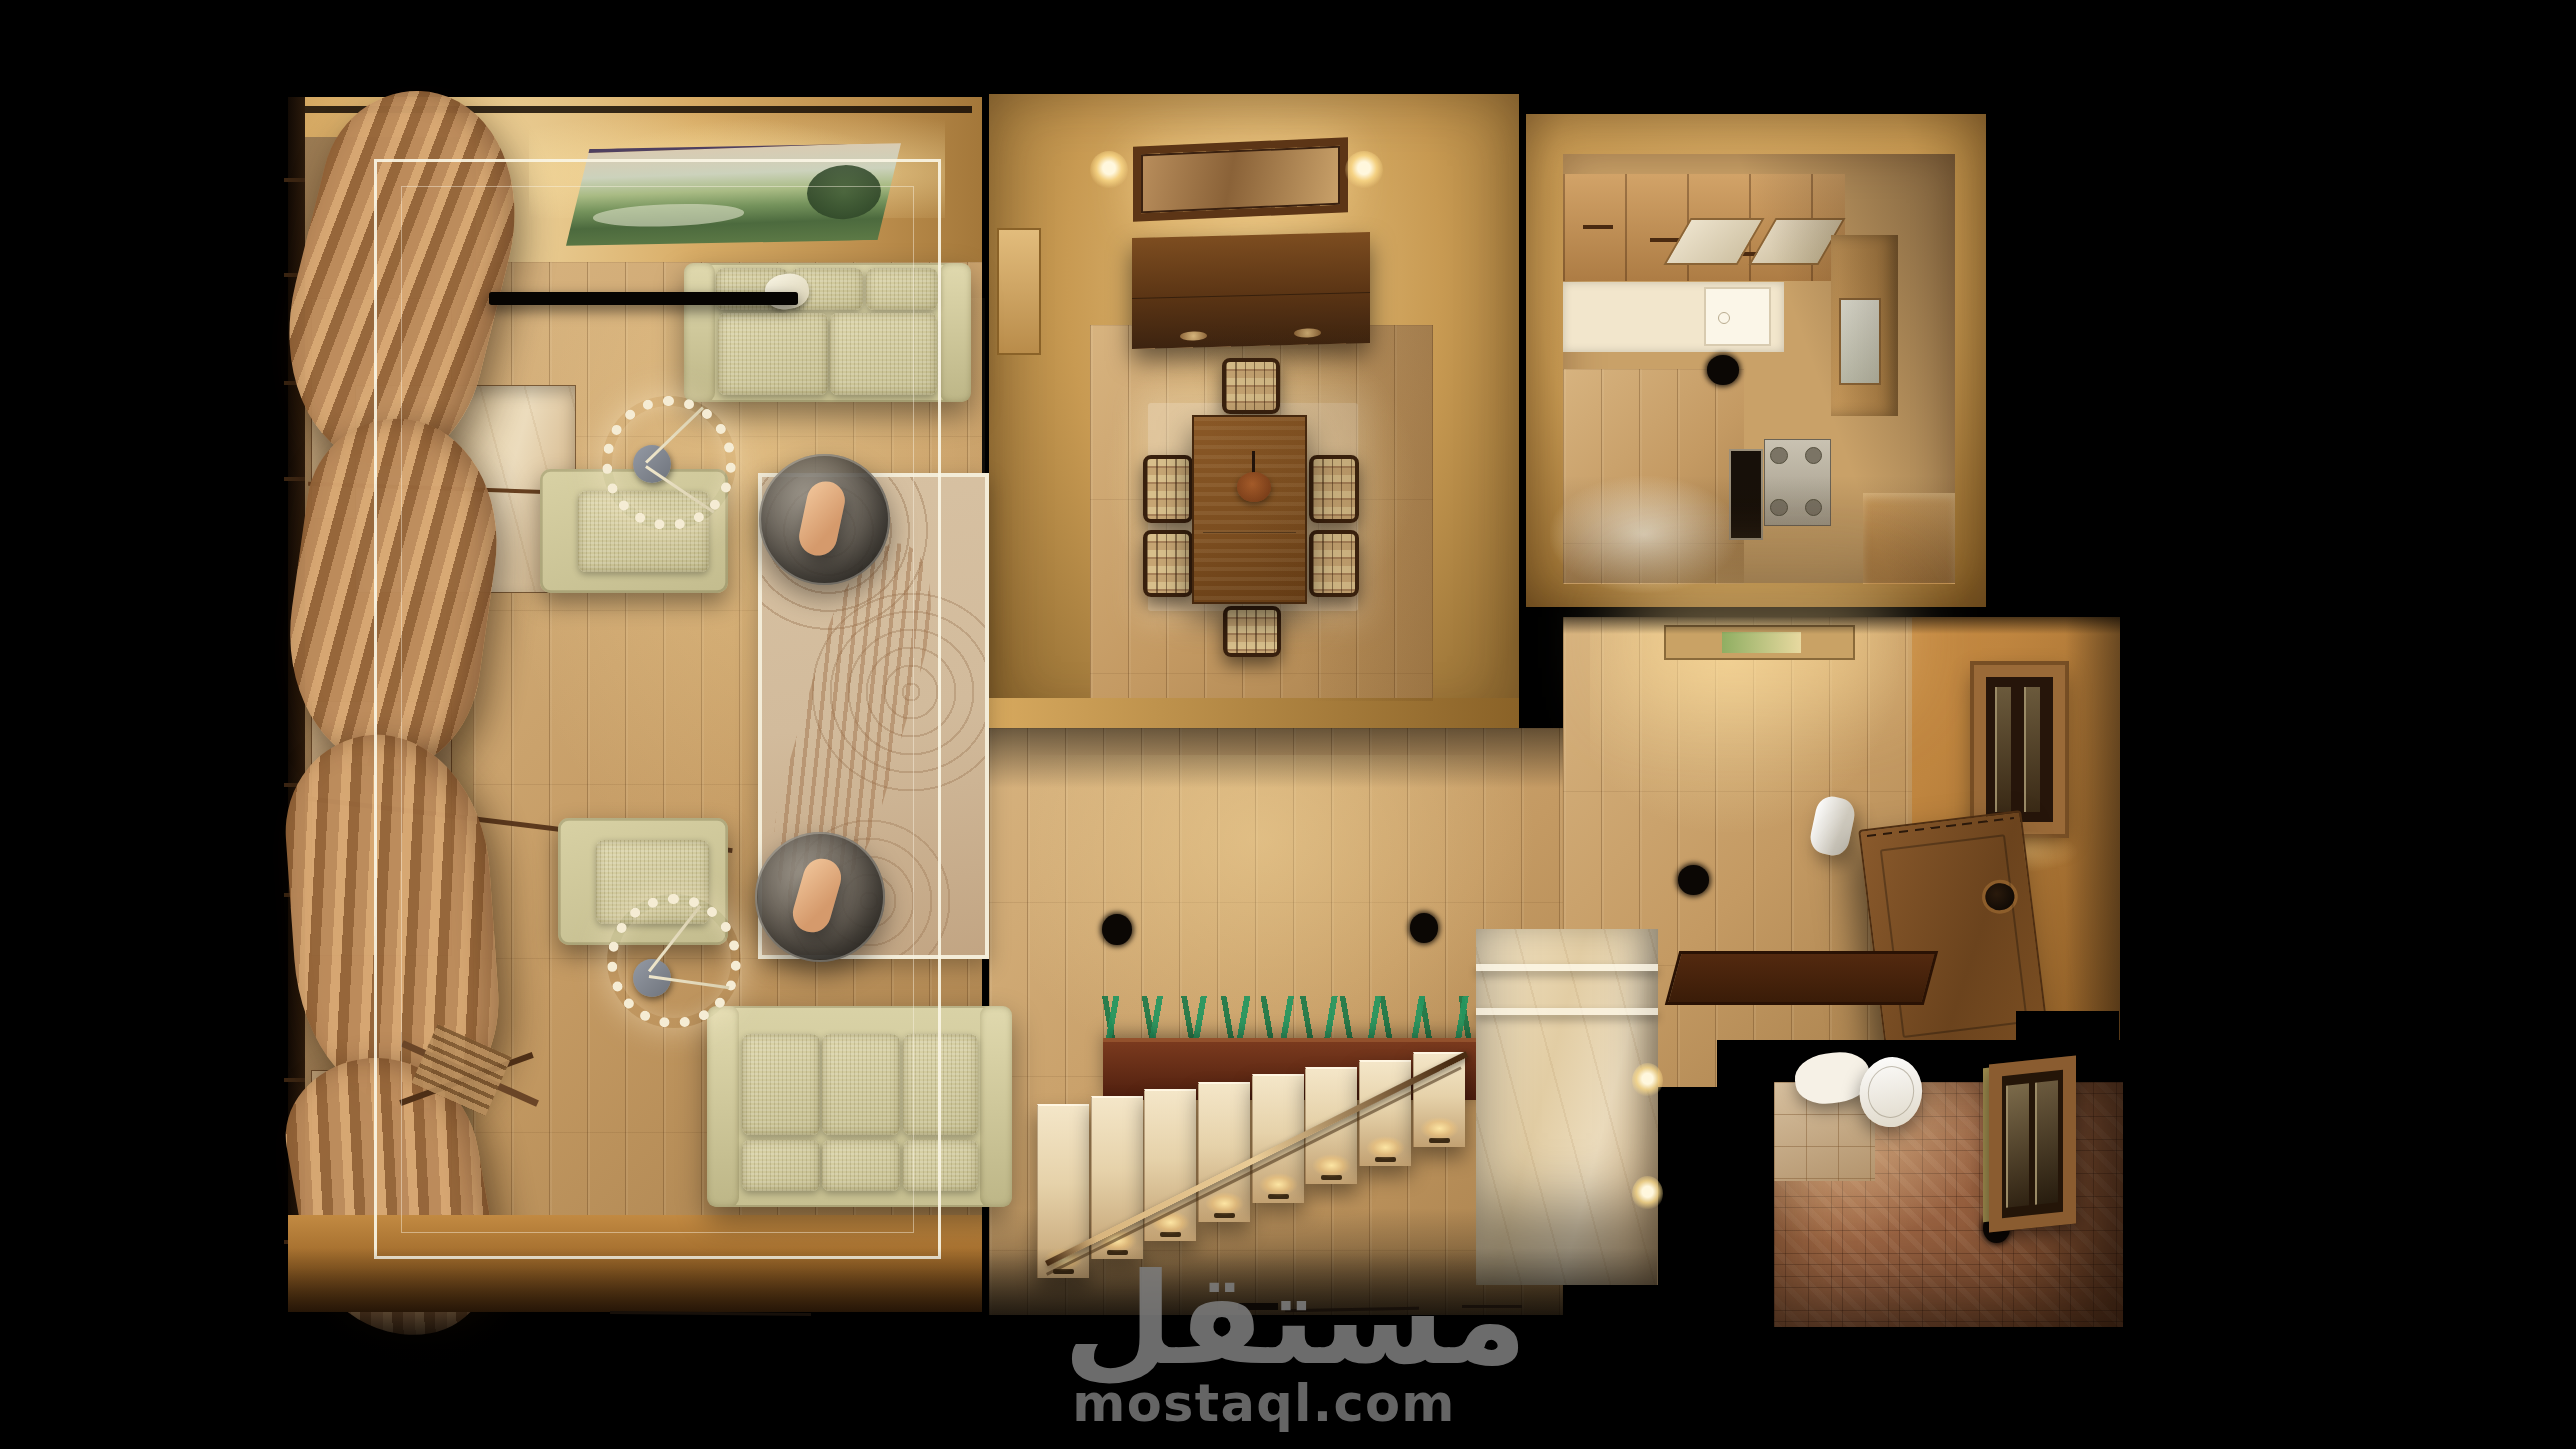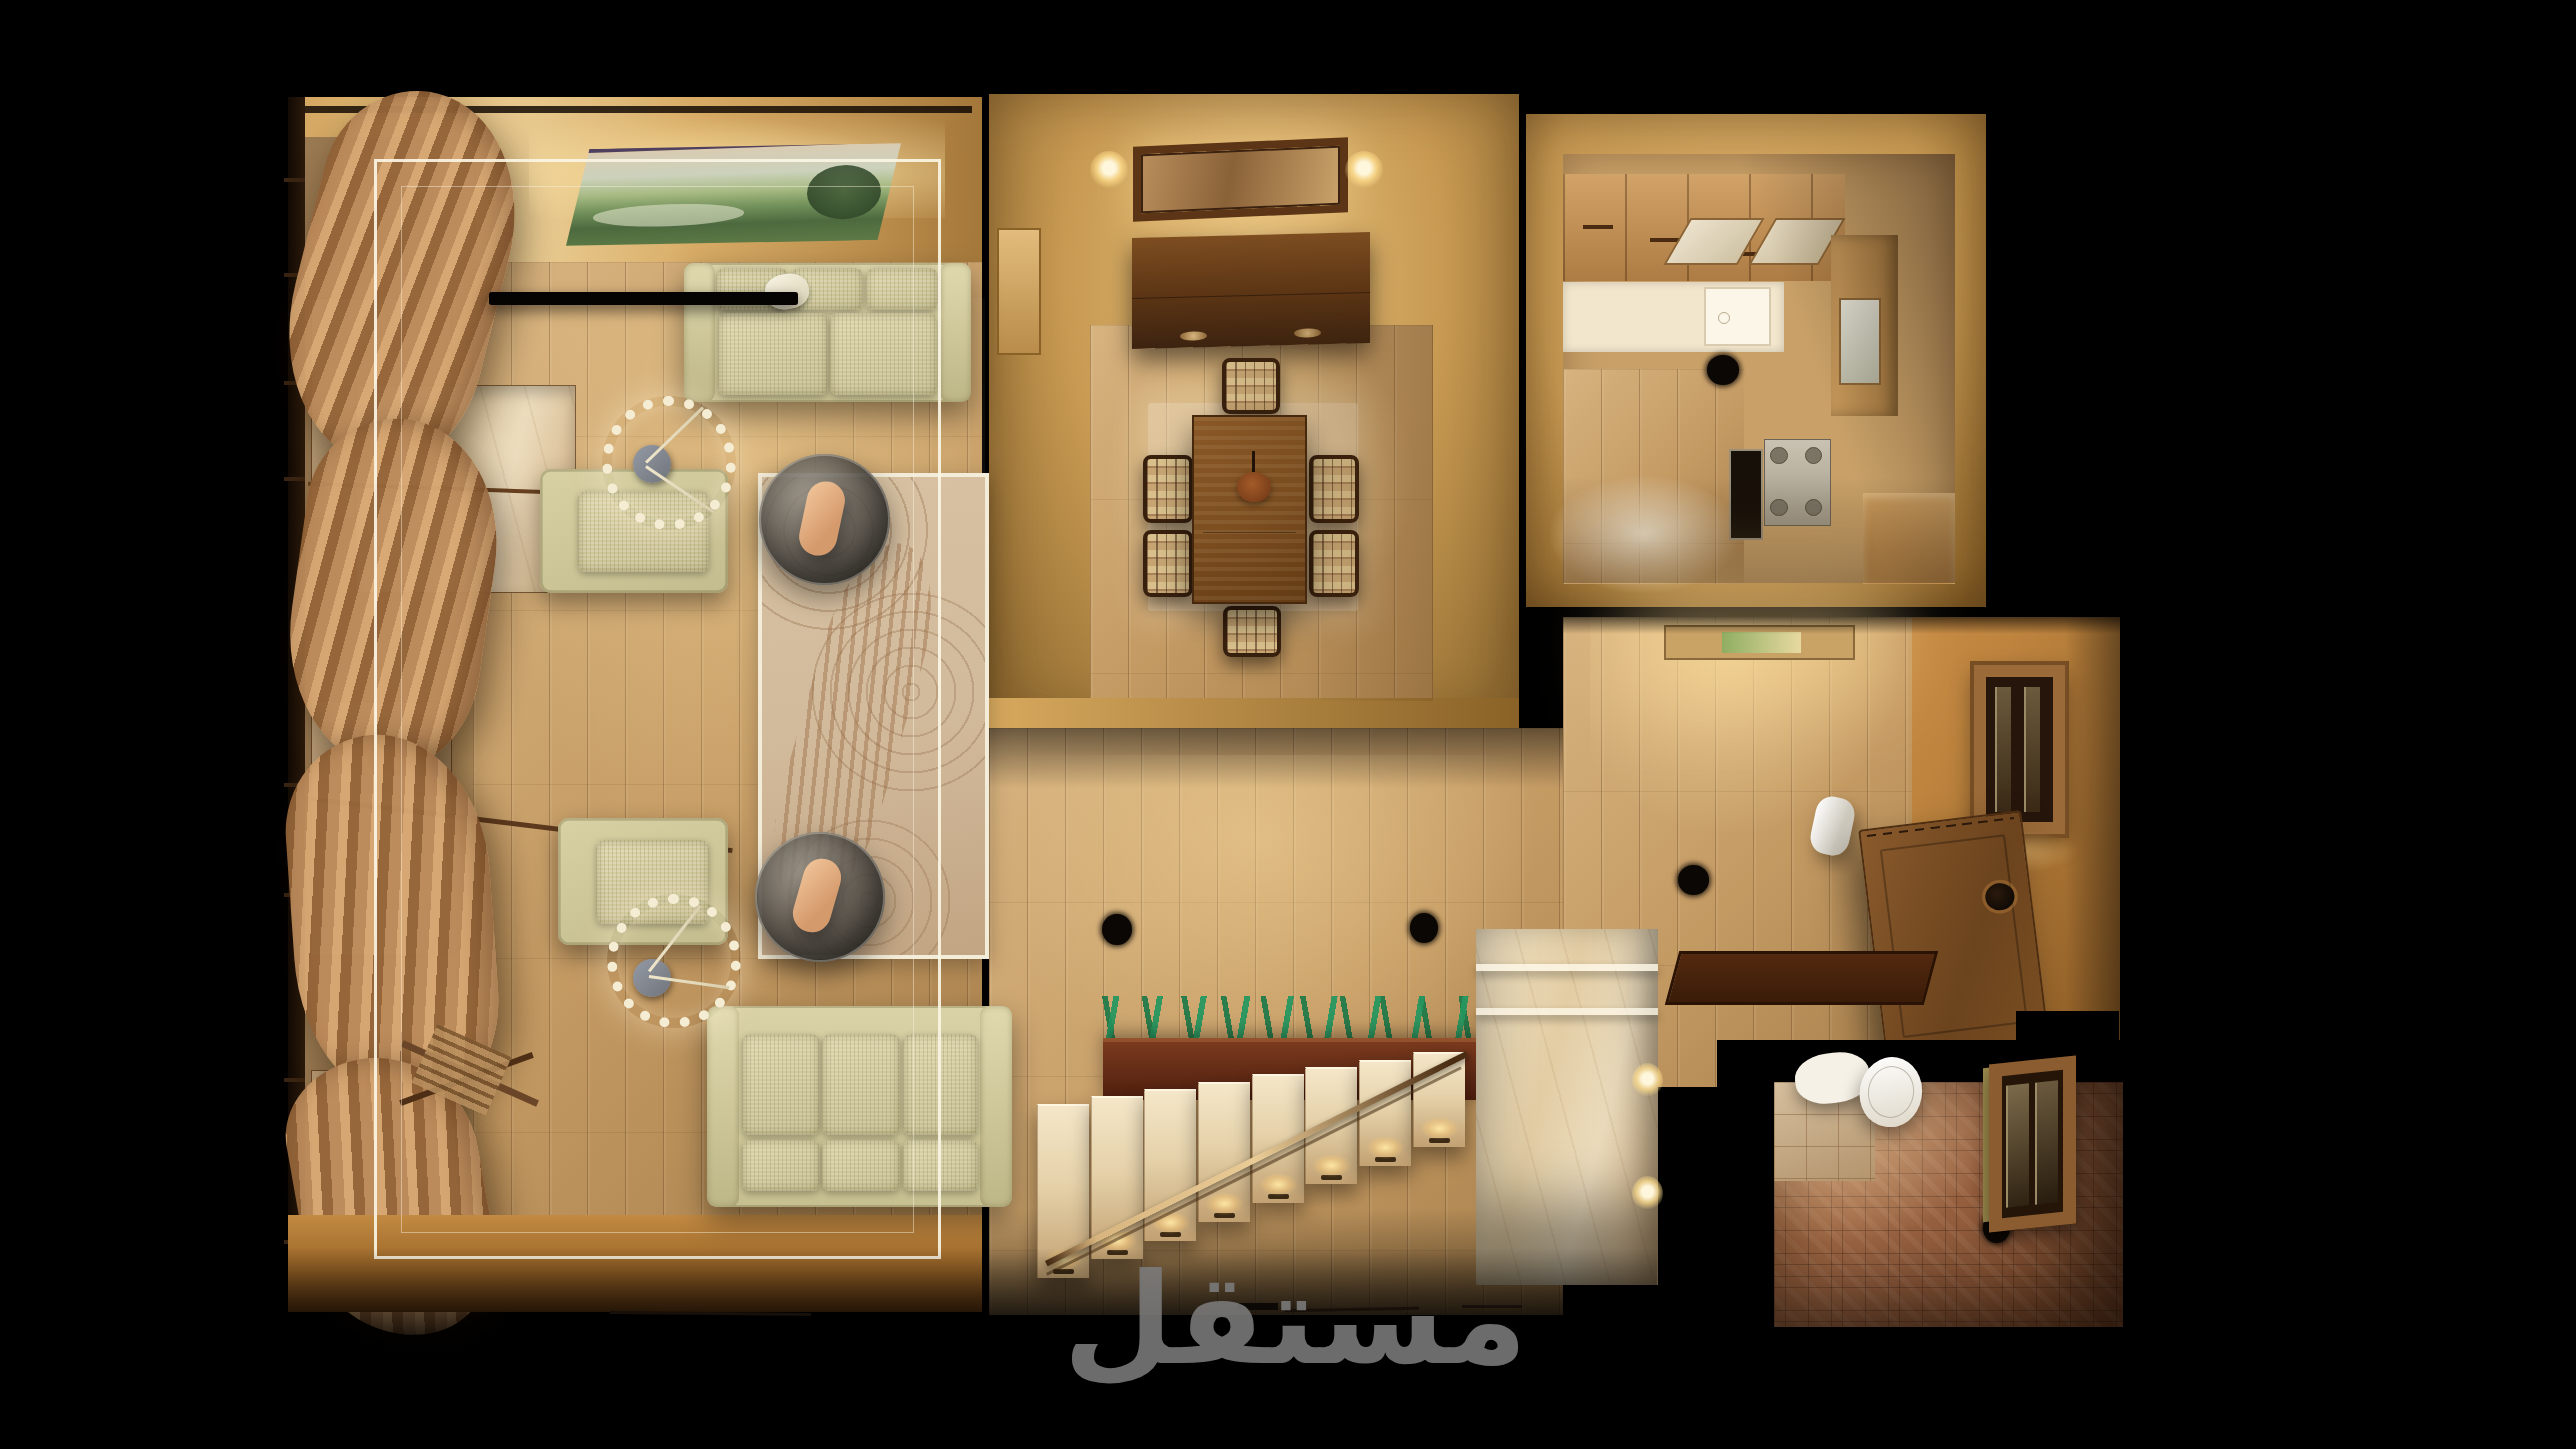--- a/index.html
+++ b/index.html
@@ -340,16 +340,17 @@
 
   <div class="abs" style="left:288px;top:1248px;width:1369px;height:127px;z-index:5;
        background:linear-gradient(180deg, rgba(0,0,0,0), rgba(0,0,0,.92) 80%);"></div>
   <div class="abs" style="left:610px;top:1312px;width:201px;height:2.7px;background:#17100a;transform:rotate(.5deg);z-index:6;"></div>
   <div class="abs" style="left:1238px;top:1303px;width:40px;height:6.7px;background:#0c0805;z-index:6;"></div>
   <div class="abs" style="left:1285px;top:1308px;width:134px;height:2.7px;background:#17100a;transform:rotate(-1deg);z-index:6;"></div>
   <div class="abs" style="left:1462px;top:1305px;width:60px;height:3.4px;background:#17100a;z-index:6;"></div>
 
   <div class="abs watermark" style="left:1063px;top:1270px;width:402px;">
     <div class="wm-ar">مستقل</div>
+    <div class="wm-en">mostaql.com</div>
   </div>
 
 </div>
 
 
 </body></html>

